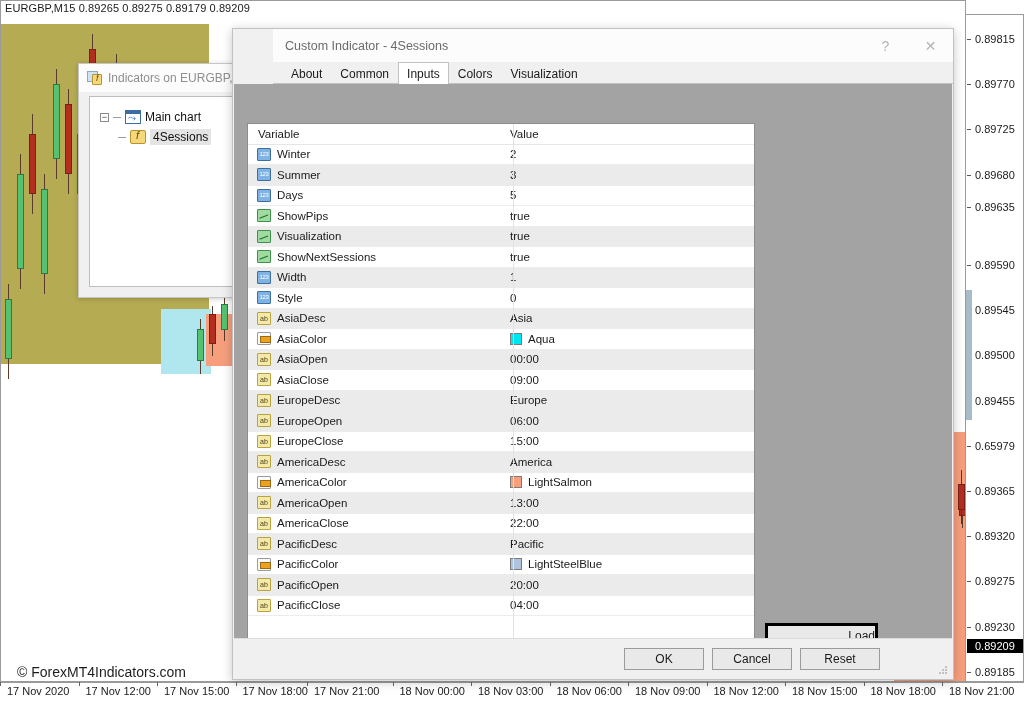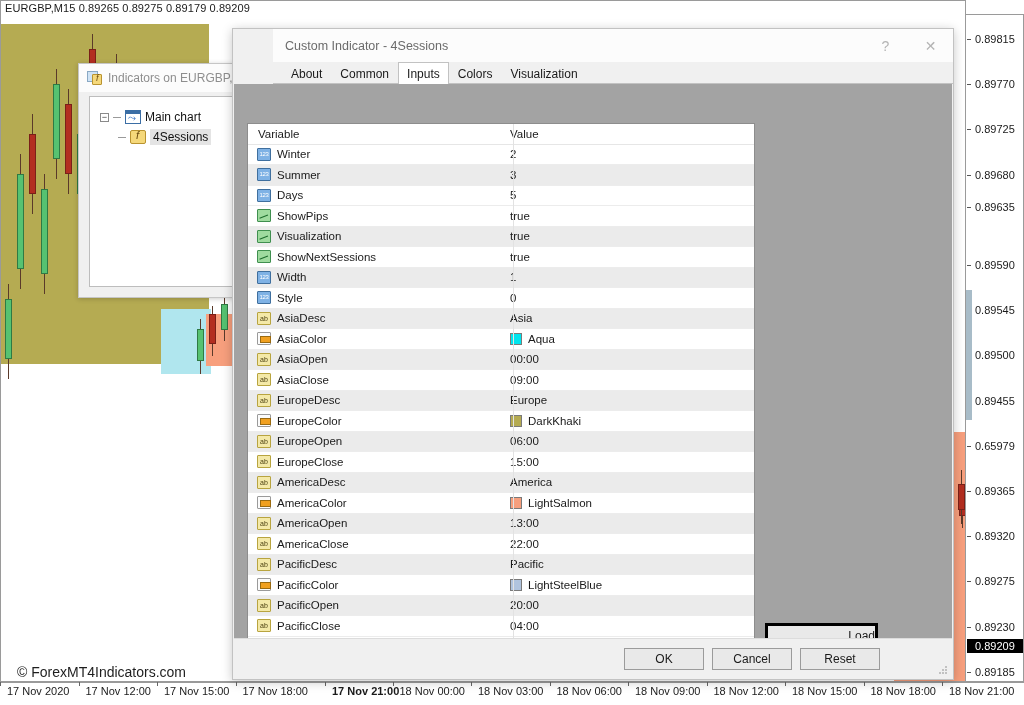--- a/index.html
+++ b/index.html
@@ -439,21 +439,21 @@
         </div>
     </div>
     <div class="axis-scroll" style="top:290px;height:130px;"></div>
 
     <div class="time-axis">
       <div id="time-ticks">
           <div class="time-tick" style="left: 7px;">17 Nov 2020</div>
           <div class="time-tick" style="left: 85.5px;">17 Nov 12:00</div>
           <div class="time-tick" style="left: 164px;">17 Nov 15:00</div>
           <div class="time-tick" style="left: 242.5px;">17 Nov 18:00</div>
-          <div class="time-tick" style="left: 332px; font-weight: bold;">17 Nov 21:00</div>
+          <div class="time-tick" style="left: 314px;">17 Nov 21:00</div>
           <div class="time-tick" style="left: 399.5px;">18 Nov 00:00</div>
           <div class="time-tick" style="left: 478px;">18 Nov 03:00</div>
           <div class="time-tick" style="left: 556.5px;">18 Nov 06:00</div>
           <div class="time-tick" style="left: 635px;">18 Nov 09:00</div>
           <div class="time-tick" style="left: 713.5px;">18 Nov 12:00</div>
           <div class="time-tick" style="left: 792px;">18 Nov 15:00</div>
           <div class="time-tick" style="left: 870.5px;">18 Nov 18:00</div>
           <div class="time-tick" style="left: 949px;">18 Nov 21:00</div>
         </div>
     </div>
@@ -680,34 +680,20 @@
                     <span class="ic ic-str"></span>
                     <span>EuropeDesc</span>
                   </div>
                 </td>
                 <td>
                   <div class="cell-val">
                     <span>Europe</span>
                   </div>
                 </td>
               </tr>
-              <tr>
-                <td>
-                  <div class="cell-var">
-                    <span class="ic ic-color"></span>
-                    <span>EuropeColor</span>
-                  </div>
-                </td>
-                <td>
-                  <div class="cell-val">
-                    <span class="swatch" style="background: rgb(181, 171, 82);"></span>
-                    <span>DarkKhaki</span>
-                  </div>
-                </td>
-              </tr>
               <tr class="alt">
                 <td>
                   <div class="cell-var">
                     <span class="ic ic-str"></span>
                     <span>EuropeOpen</span>
                   </div>
                 </td>
                 <td>
                   <div class="cell-val">
                     <span>06:00</span>

